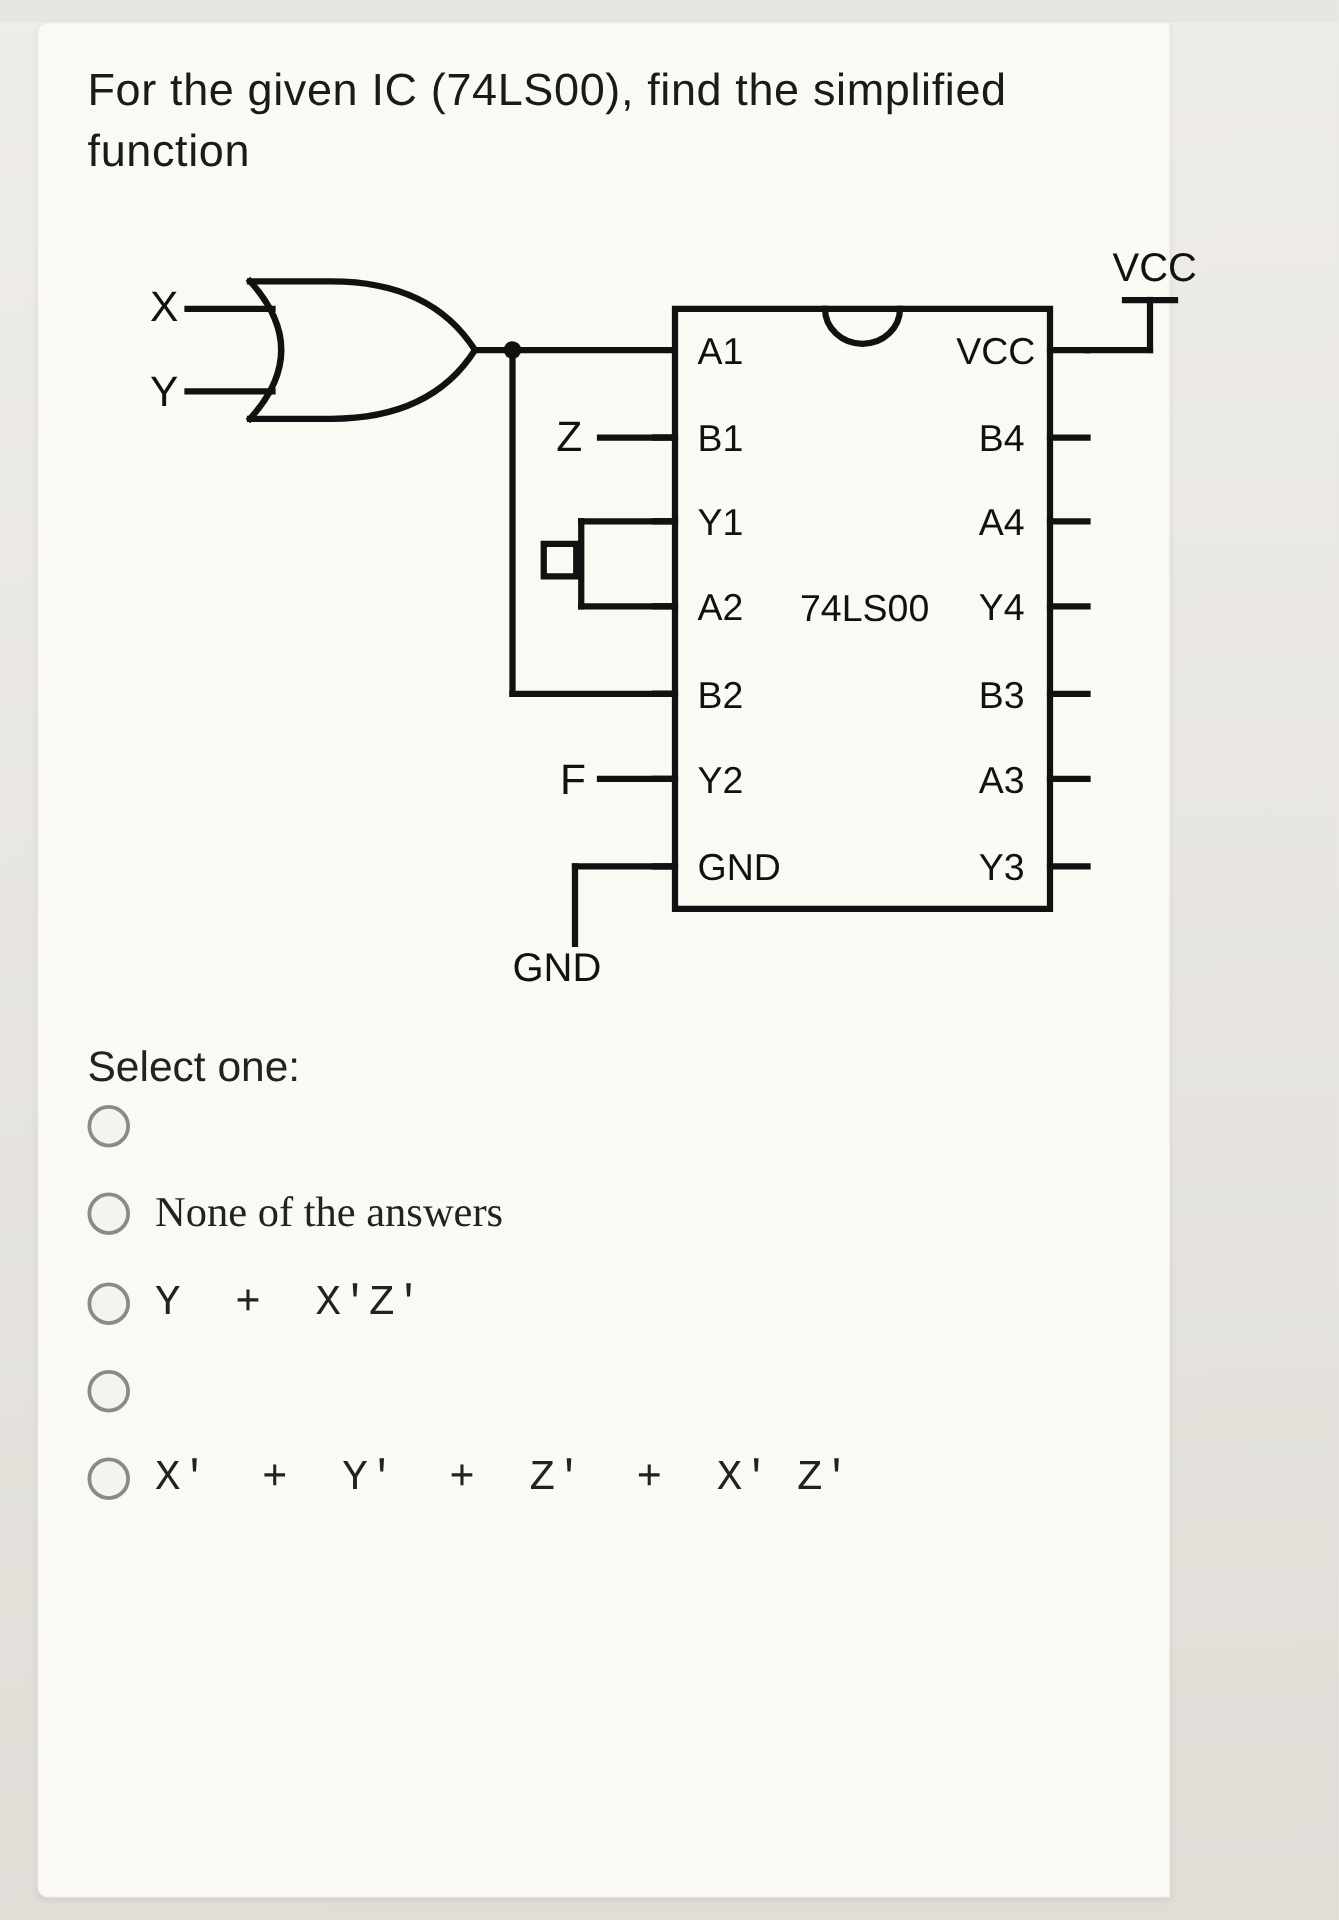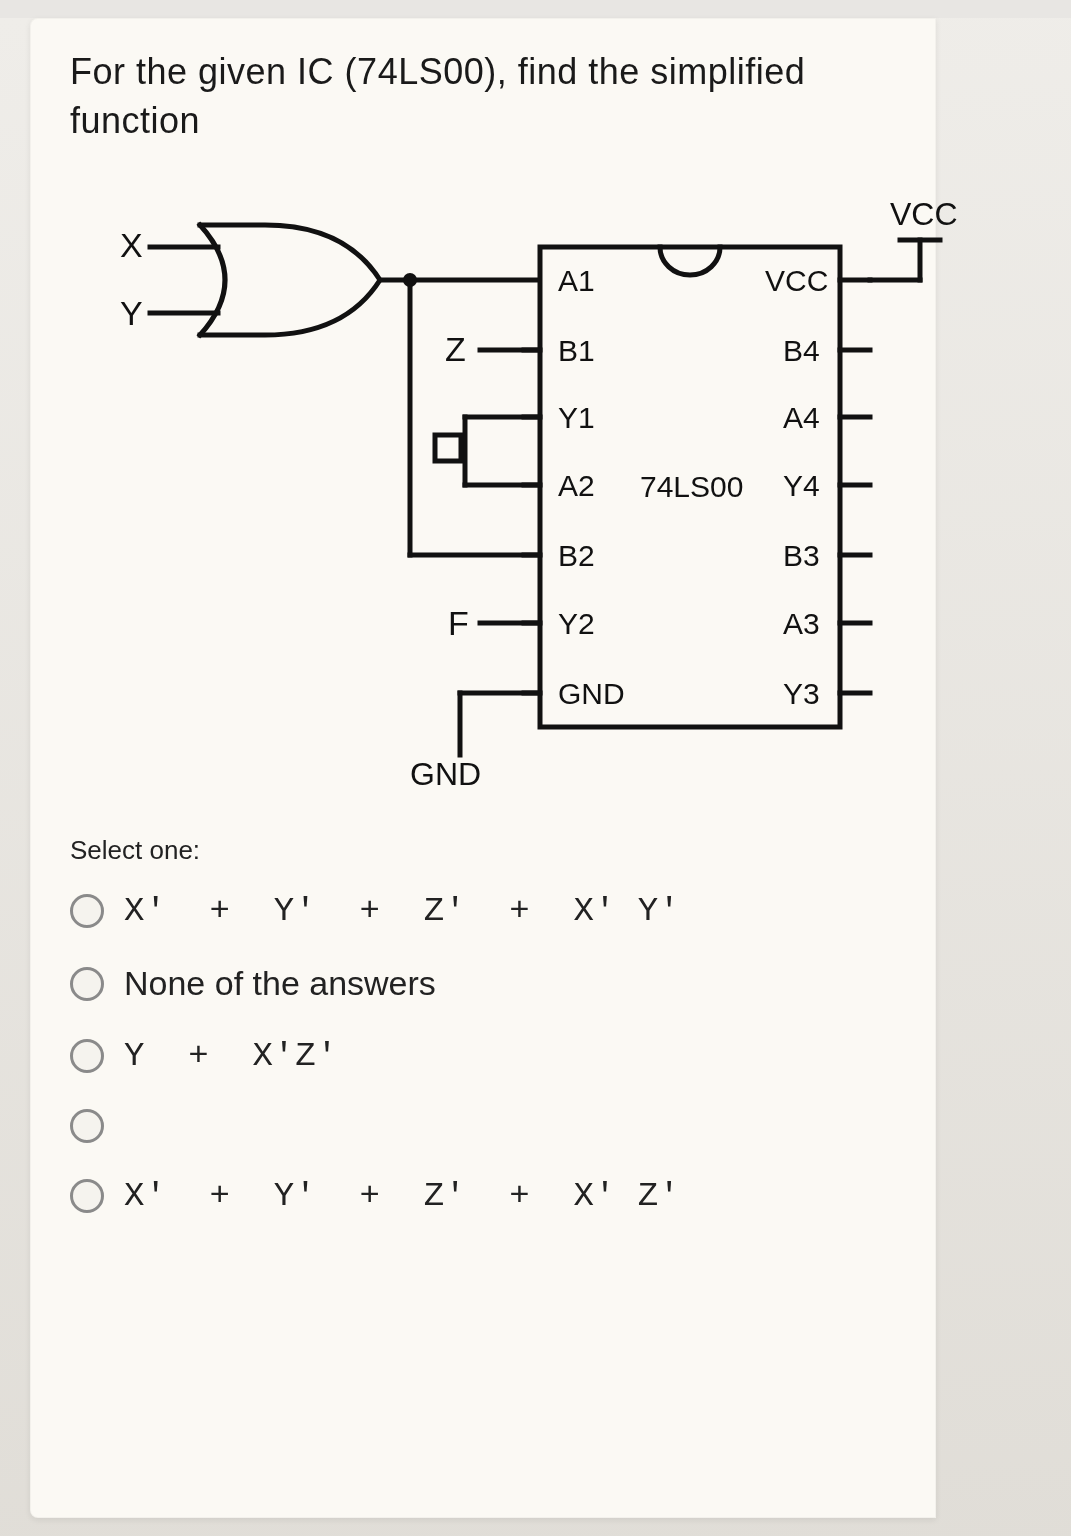--- a/index.html
+++ b/index.html
@@ -34,23 +34,23 @@
     margin-bottom: 40px;
   }
   .diagram-wrap {
     width: 920px; height: 610px;
     position: relative;
     margin-left: 10px;
     margin-bottom: 40px;
   }
   .diagram-wrap svg { position: absolute; left:0; top:0; }
   .select-one {
-    font-size: 26px;
+    font-size: 34px;
     color: #222; font-weight: 400;
-    margin: 0 0 26px 0;
+    margin: 0 0 10px 0;
   }
   .options { margin-left: 0; }
   .opt {
     display: flex; align-items: center; gap: 20px;
     margin: 0 0 34px 0;
     cursor: pointer;
   }
   .radio {
     width: 34px; height: 34px; border-radius: 50%;
     border: 3px solid #8a8a8a;
@@ -58,21 +58,21 @@
     flex: 0 0 34px;
   }
   .opt-label {
     font-size: 34px;
     color: #222;
     font-family: 'Courier New', Courier, monospace;
     letter-spacing: 1px;
     white-space: pre;
   }
   .opt-label.sans {
-    font-family: Liberation Sans, sans-serif;
+    font-family: Liberation Serif, serif;
     letter-spacing: 0;
     text-align: center;
   }
   .svg-text {
     font-family: Arial, Helvetica, sans-serif;
     font-size: 32px;
     fill: #111;
   }
   .svg-text-big { font-size: 34px; }
   .svg-text-label { font-size: 32px; }
@@ -175,21 +175,20 @@
         <text class="svg-text chip-text" x="703" y="449">A3</text>
         <text class="svg-text chip-text" x="703" y="519">Y3</text>
       </svg>
     </div>
 
     <div class="select-one">Select one:</div>
 
     <div class="options">
       <div class="opt">
         <div class="radio"></div>
-        <div class="opt-label">X'  +  Y'  +  Z'  +  X' Y'</div>
       </div>
       <div class="opt">
         <div class="radio"></div>
         <div class="opt-label sans">None of the answers</div>
       </div>
       <div class="opt">
         <div class="radio"></div>
         <div class="opt-label">Y  +  X'Z'</div>
       </div>
       <div class="opt">

